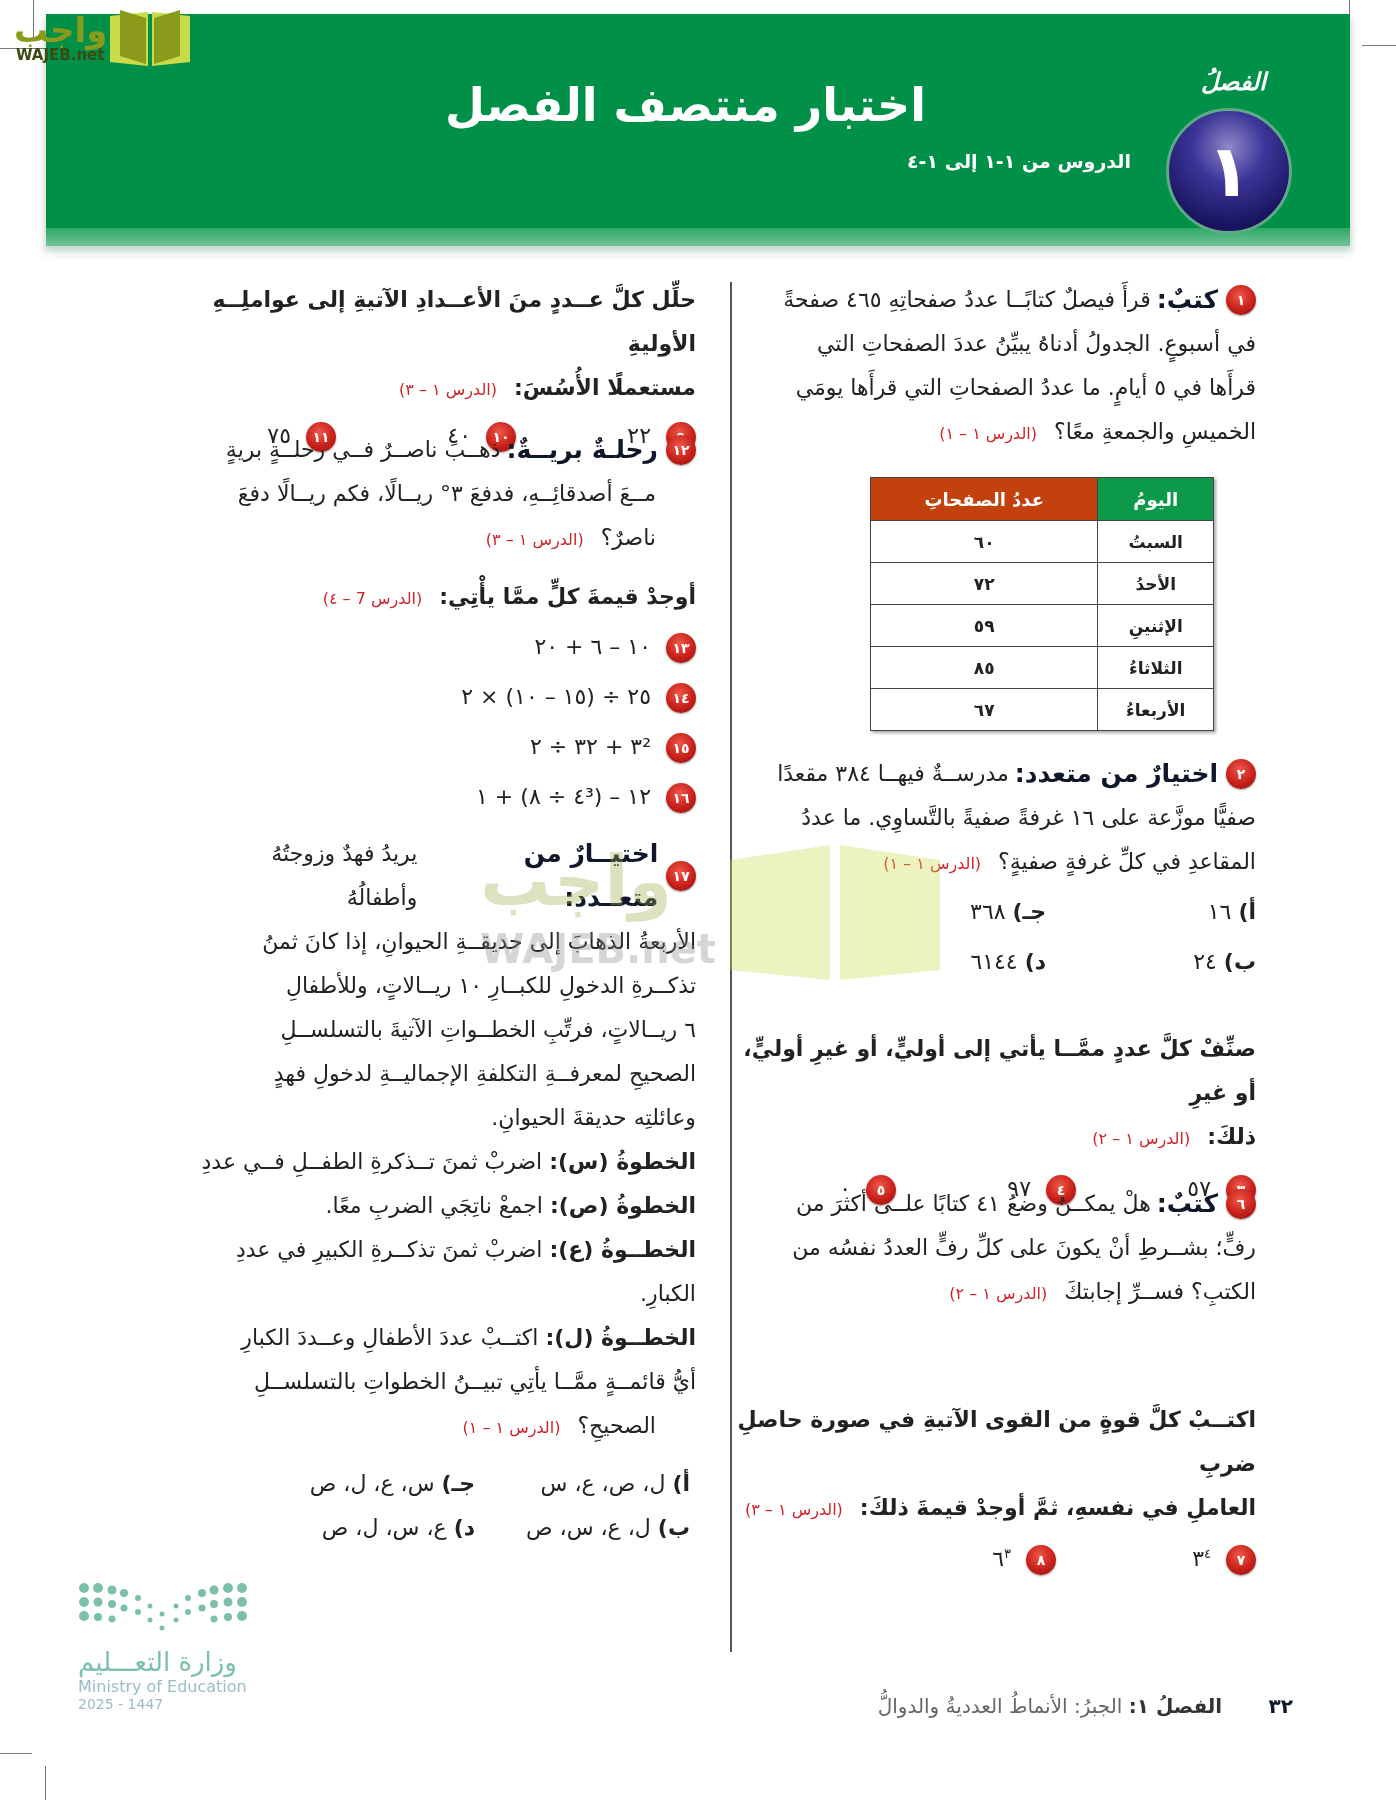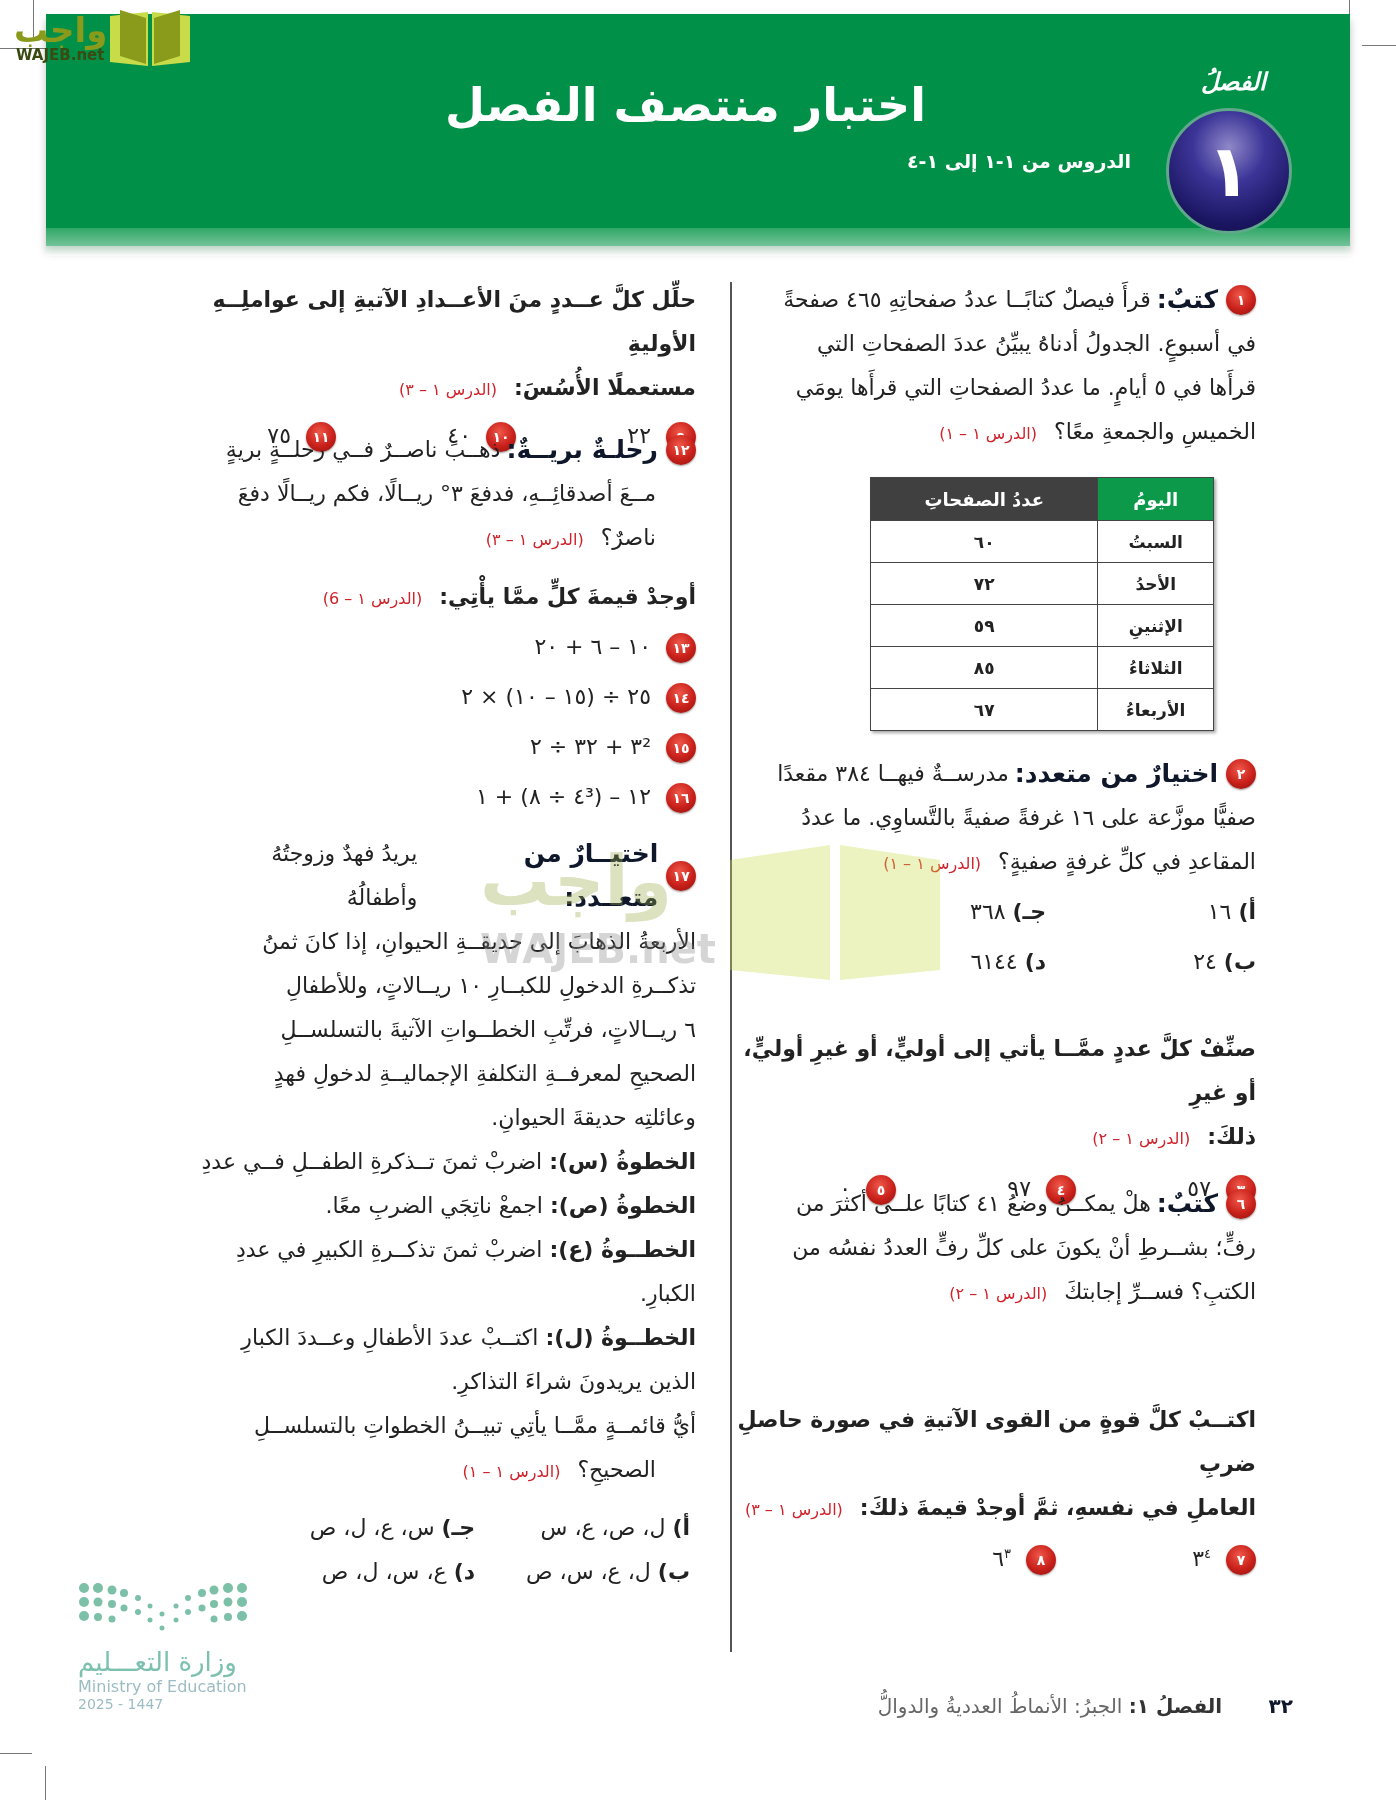--- a/index.html
+++ b/index.html
@@ -37,21 +37,21 @@
   .badge { display:inline-flex; align-items:center; justify-content:center; width:30px; height:30px;
            border-radius:50%; background:radial-gradient(circle at 45% 35%, #f0584a 0%, #c8201a 55%, #8d120e 100%);
            color:#fff; font-size:14px; font-weight:bold; vertical-align:middle; margin-left:8px;
            box-shadow:0 1px 2px rgba(0,0,0,.4); }
   .row { display:flex; flex-direction:row; align-items:center; }
   
   table.days { position:absolute; left:870px; top:477px; width:344px; border-collapse:collapse; direction:rtl;
                box-shadow:2px 2px 3px rgba(0,0,0,.35); }
   table.days th { height:40px; font-size:18px; font-weight:bold; color:#fff; border:1.5px solid #444; }
   table.days th.h1 { background:#0c9a4a; }
-  table.days th.h2 { background:#404040; }
+  table.days th.h2 { background:#c2410c; }
   table.days td { height:39px; border:1.5px solid #444; text-align:center; font-size:17px; font-weight:bold; }
   
   .wm { position:absolute; left:720px; top:830px; width:230px; height:150px; opacity:.35; }
   
   .footer { position:absolute; right:103px; top:1694px; direction:rtl; font-size:20px; color:#666; white-space:nowrap; }
   .footer .pg { font-weight:bold; color:#0f172a; margin-left:40px; }
   .footer .ch { font-weight:bold; color:#333; }
   .moe { position:absolute; left:78px; top:1580px; width:170px; }
   .moe-ar { color:#7cc0b0; font-size:26px; direction:rtl; text-align:left; margin-top:8px; }
   .moe-en { color:#9cbcc4; font-size:16px; direction:ltr; text-align:left; }
@@ -251,21 +251,21 @@
   <div style="padding-right:40px">مــعَ أصدقائِــهِ، فدفعَ ٣° ريــالًا، فكم ريــالًا دفعَ</div>
   <div style="padding-right:40px">
     <span>ناصرٌ؟</span>
     <span class="lesson">(الدرس ١ – ٣)</span>
   </div>
 </div>
 
 <div class="col" style="right:700px; top:575px; width:500px;">
   <div>
     <span class="bold">أوجدْ قيمةَ كلٍّ ممَّا يأْتِي:</span>
-    <span class="lesson">(الدرس ١ – 6)</span>
+    <span class="lesson">(الدرس 7 – ٤)</span>
   </div>
   <div style="margin-top:4px">
     <span class="badge">١٣</span>
     <span>١٠ – ٦ + ٢٠</span>
   </div>
   <div style="margin-top:6px">
     <span class="badge">١٤</span>
     <span>٢٥ ÷ (١٥ – ١٠) × ٢</span>
   </div>
   <div style="margin-top:6px">
@@ -300,21 +300,20 @@
   </div>
   <div>
     <span class="bold">الخطــوةُ (ع):</span>
     <span>اضربْ ثمنَ تذكــرةِ الكبيرِ في عددِ</span>
   </div>
   <div>الكبارِ.</div>
   <div>
     <span class="bold">الخطــوةُ (ل):</span>
     <span>اكتــبْ عددَ الأطفالِ وعــددَ الكبارِ</span>
   </div>
-  <div>الذين يريدونَ شراءَ التذاكرِ.</div>
 
   <div>أيُّ قائمــةٍ ممَّــا يأتِي تبيــنُ الخطواتِ بالتسلســلِ</div>
   <div style="padding-right:40px">
     <span>الصحيحِ؟</span>
     <span class="lesson">(الدرس ١ – ١)</span>
   </div>
   <div style="display:flex; margin-top:12px; padding-right:6px;">
     <div style="width:215px">
       <span class="bold">أ)</span>
       <span>ل، ص، ع، س</span>

